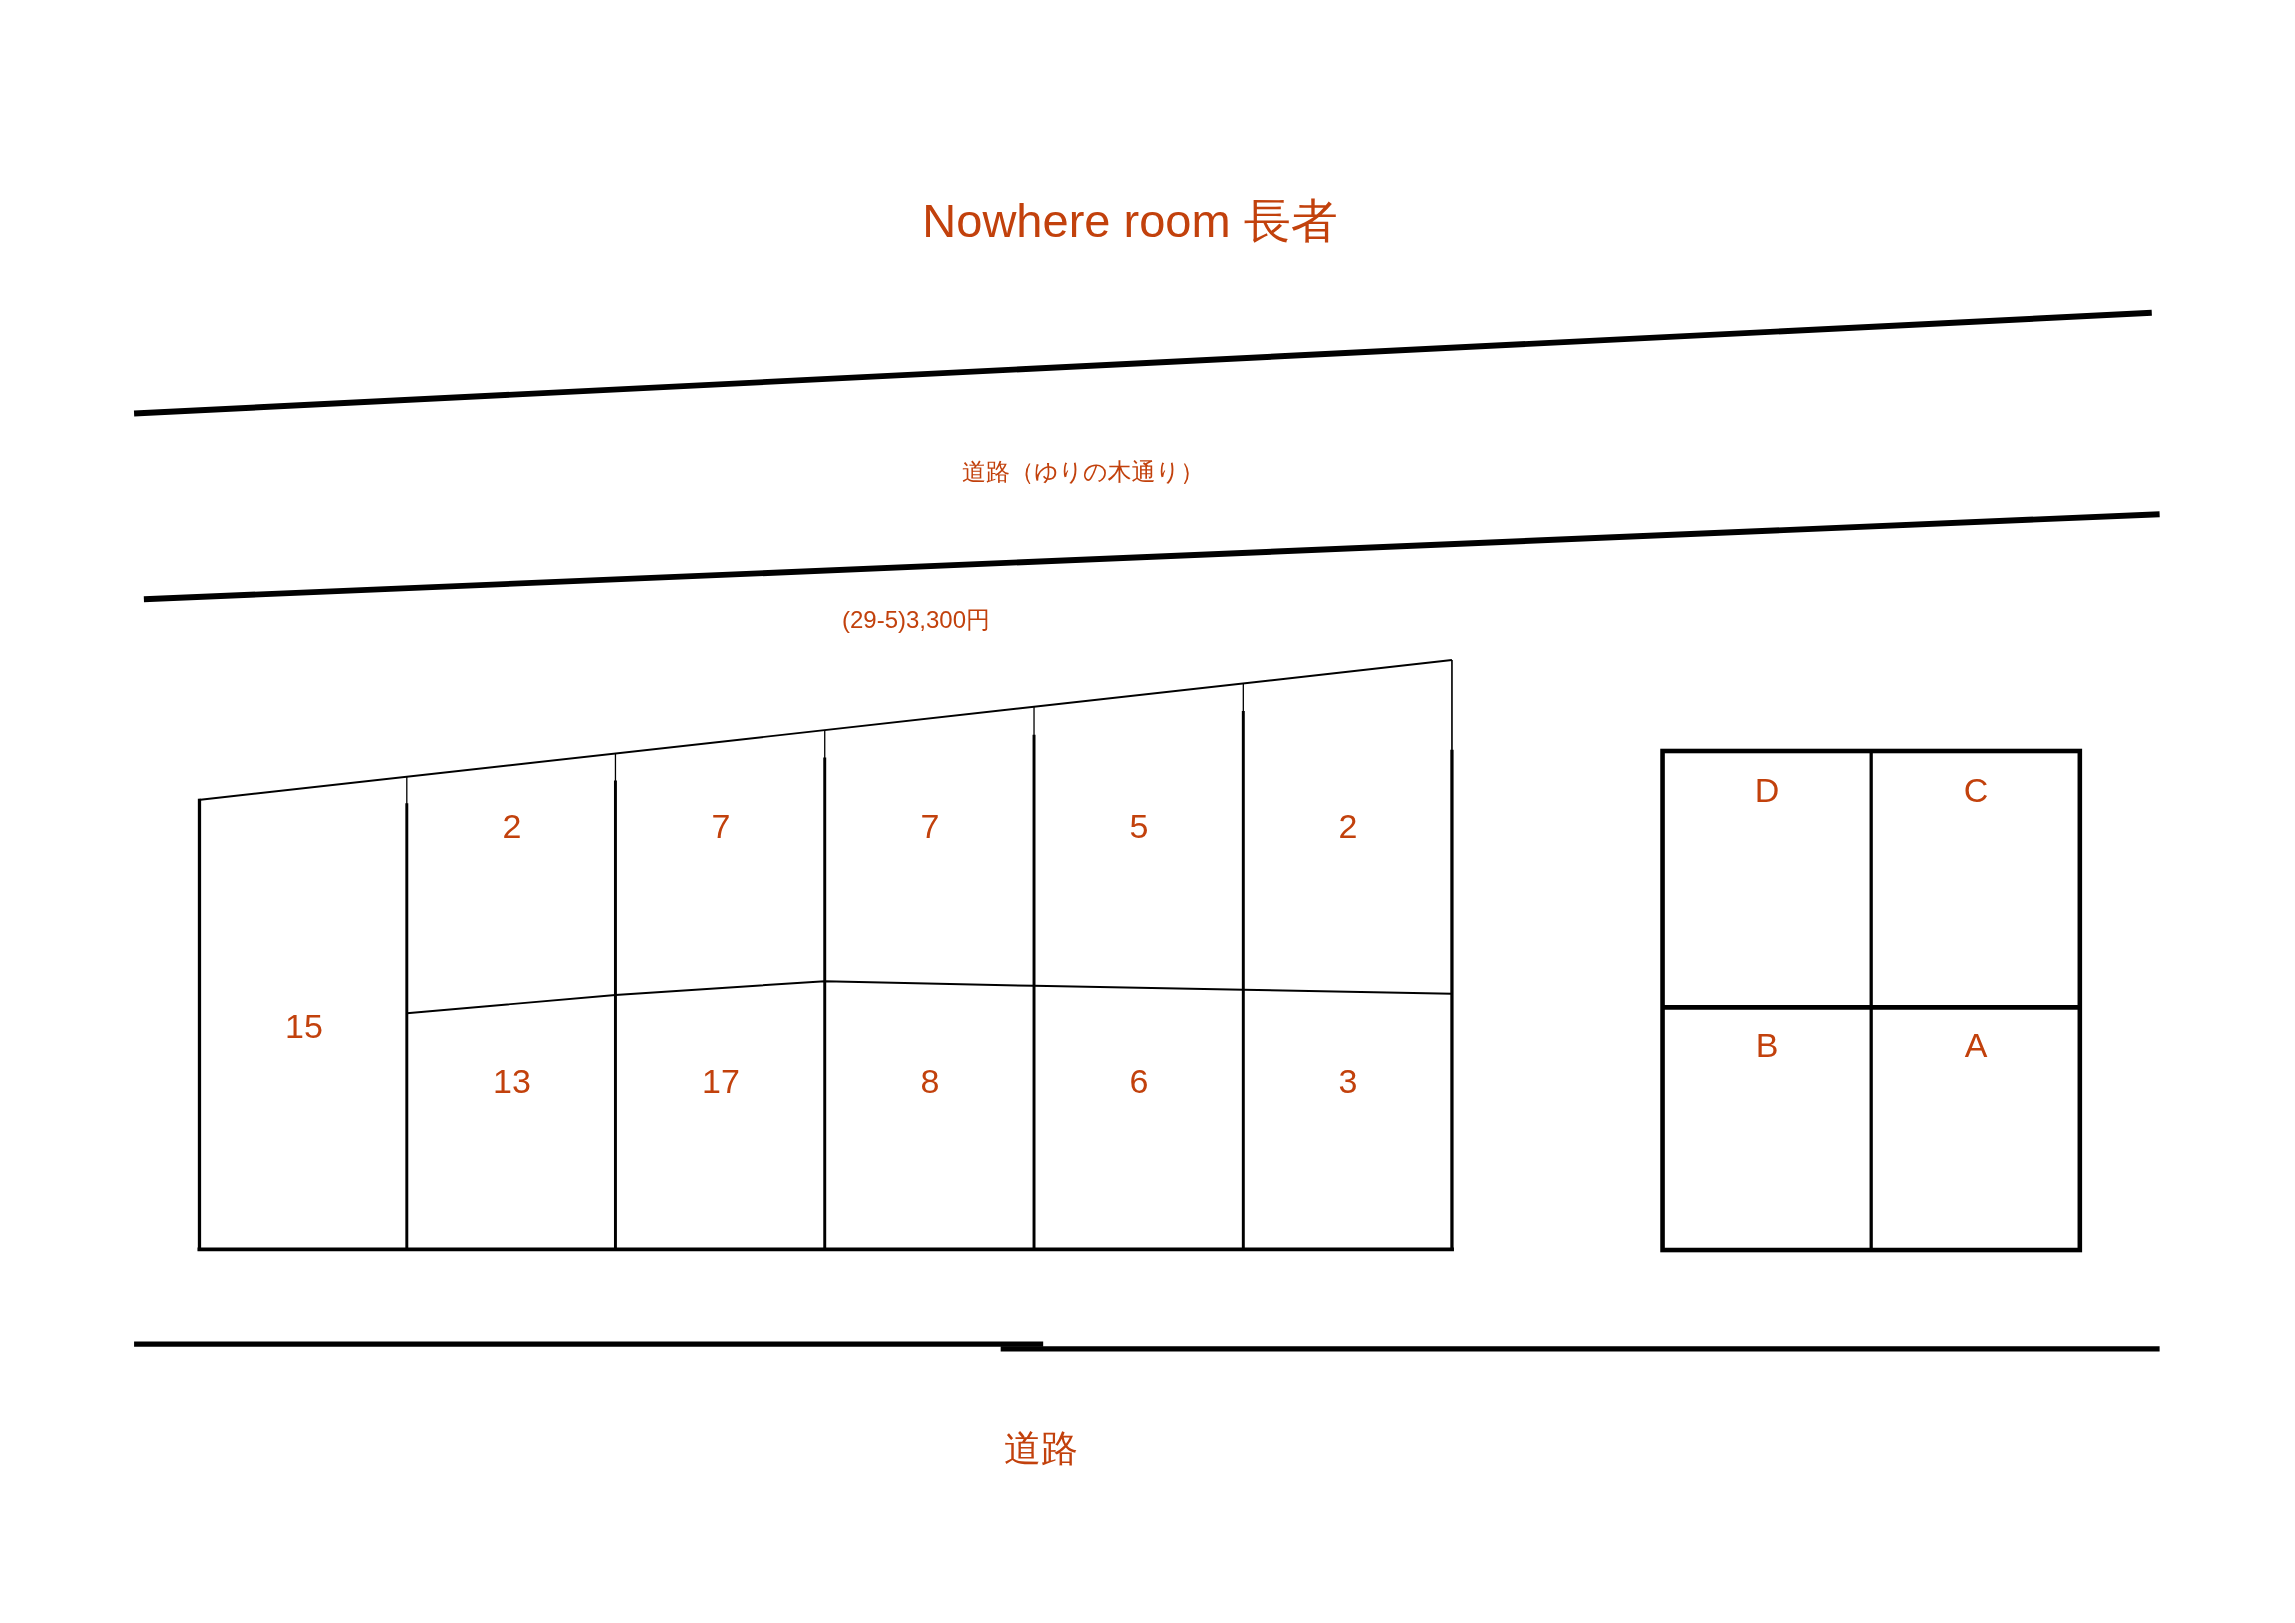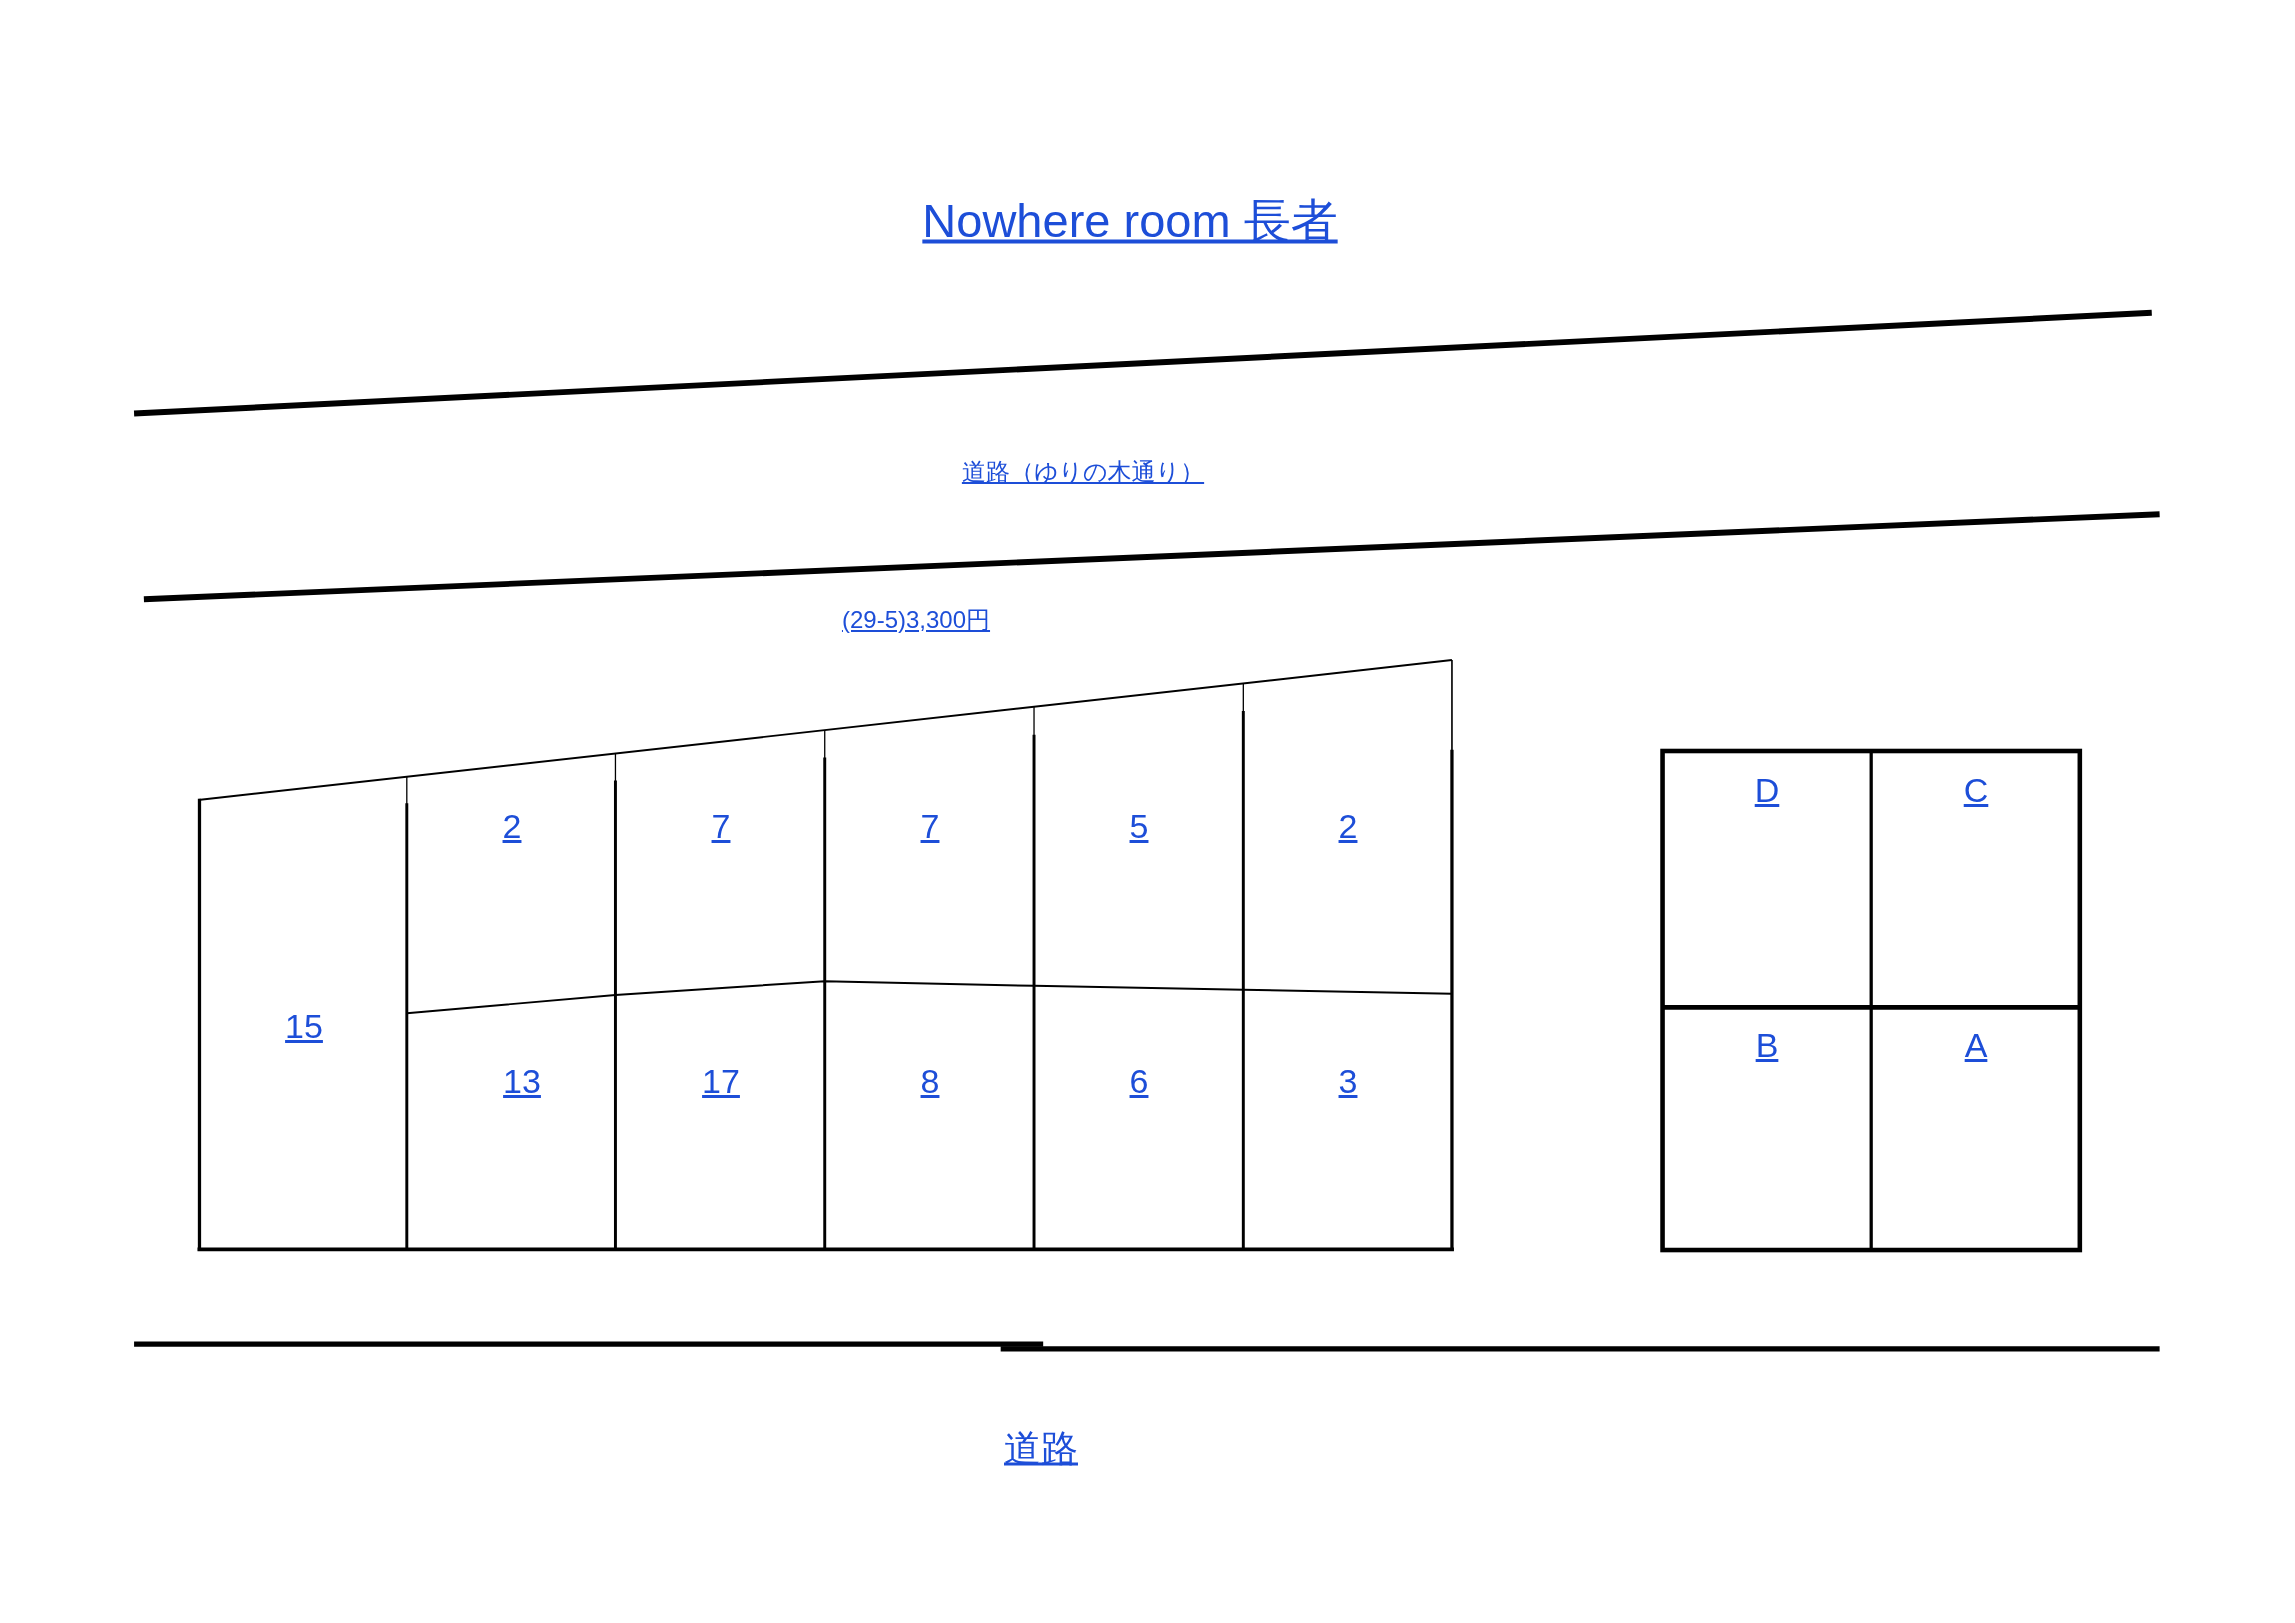--- a/index.html
+++ b/index.html
@@ -20,23 +20,22 @@
     position: absolute;
     left: 0;
     top: 0;
     width: 2295px;
     height: 1623px;
   }
   .lbl {
     position: absolute;
     transform: translate(-50%, -50%);
     white-space: nowrap;
-    color: #1d4ed8;
+    color: #c2410c;
     line-height: 1;
-    text-decoration: underline;
   }
   .title-lbl      { font-size: 47px; }
   .road-lbl       { font-size: 24px; }
   .price-lbl      { font-size: 24px; }
   .space-lbl      { font-size: 34px; }
   .covered-lbl    { font-size: 37px; }
 </style>
 </head>
 <body>
 
@@ -90,21 +89,21 @@
   <div class="lbl covered-lbl" style="left:1041px; top:1448px;">道路</div>
 
   <div class="lbl space-lbl" style="left:304px; top:1026px;">15</div>
 
   <div class="lbl space-lbl" style="left:512px; top:826px;">2</div>
   <div class="lbl space-lbl" style="left:721px; top:826px;">7</div>
   <div class="lbl space-lbl" style="left:930px; top:826px;">7</div>
   <div class="lbl space-lbl" style="left:1139px; top:826px;">5</div>
   <div class="lbl space-lbl" style="left:1348px; top:826px;">2</div>
 
-  <div class="lbl space-lbl" style="left:512px; top:1081px;margin-left:10px;">13</div>
+  <div class="lbl space-lbl" style="left:512px; top:1081px;">13</div>
   <div class="lbl space-lbl" style="left:721px; top:1081px;">17</div>
   <div class="lbl space-lbl" style="left:930px; top:1081px;">8</div>
   <div class="lbl space-lbl" style="left:1139px; top:1081px;">6</div>
   <div class="lbl space-lbl" style="left:1348px; top:1081px;">3</div>
 
   <div class="lbl space-lbl" style="left:1767px; top:790px;">D</div>
   <div class="lbl space-lbl" style="left:1976px; top:790px;">C</div>
   <div class="lbl space-lbl" style="left:1767px; top:1045px;">B</div>
   <div class="lbl space-lbl" style="left:1976px; top:1045px;">A</div>
 

